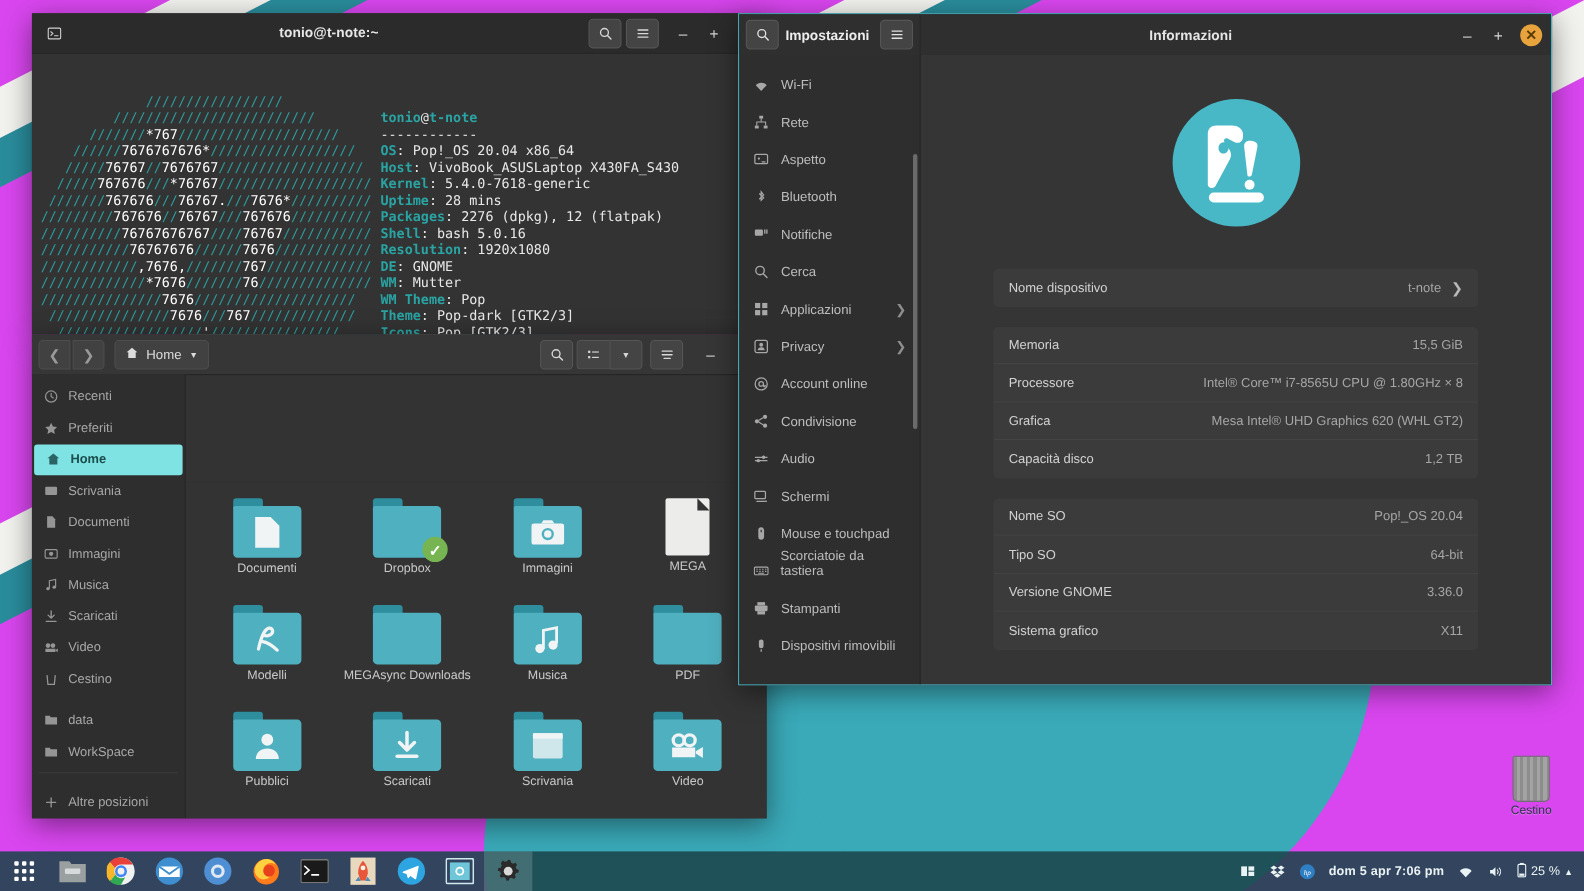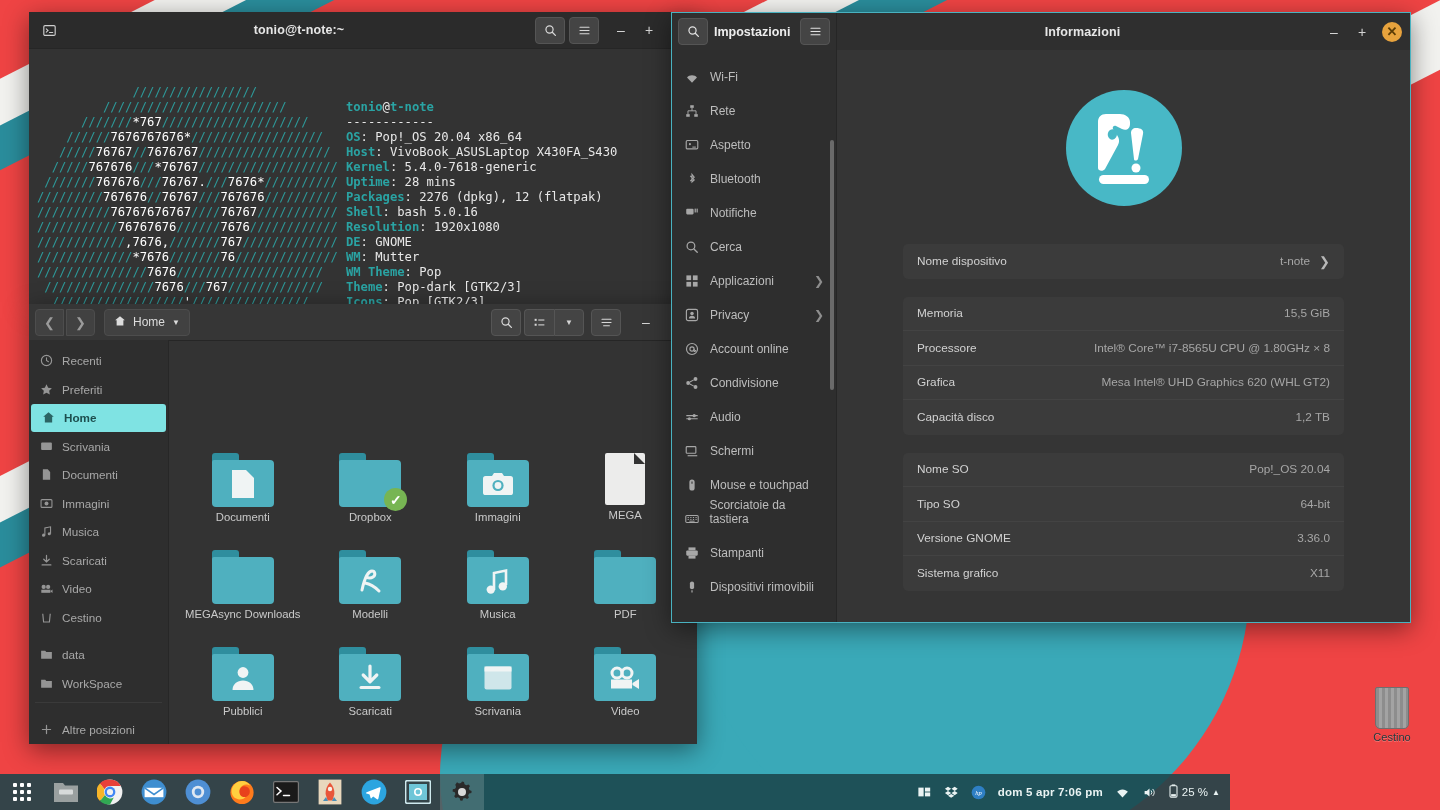--- a/index.html
+++ b/index.html
@@ -4,21 +4,21 @@
 <style>
   * { box-sizing: border-box; margin: 0; padding: 0; }
   html, body {
     width: 1440px; height: 810px;
     overflow: hidden;
     font-family: "Liberation Sans", sans-serif;
   }
   #desktop {
     position: relative;
     width: 1440px; height: 810px;
-    background: #ef4444;
+    background: #d946ef;
     overflow: hidden;
   }
   
   .wp-stripe {
     position: absolute;
     background: #f2f2ef;
     transform: rotate(-27deg);
     transform-origin: 0 0;
     pointer-events: none;
   }
@@ -236,21 +236,21 @@
   }
   #trash .can {
     width: 34px; height: 42px; margin: 0 auto;
     background: linear-gradient(90deg,#8d8d8d 0 3px,#a3a3a3 3px 6px,#8d8d8d 6px 9px,#a3a3a3 9px 12px,#8d8d8d 12px 15px,#a3a3a3 15px 18px,#8d8d8d 18px 21px,#a3a3a3 21px 24px,#8d8d8d 24px 27px,#a3a3a3 27px 30px,#8d8d8d 30px 34px);
     border: 1.5px solid #6f6f6f; border-radius: 2px 2px 5px 5px;
   }
   #trash .lbl { color: #1d3b3f; font-size: 11px; margin-top: 2px; text-shadow: 0 1px 0 rgba(255,255,255,.25); }
 
   
   #panel {
-    position: absolute; left: 0; bottom: 0; width: 1230px; height: 36px;
+    position: absolute; left: 0; bottom: 0; width: 1440px; height: 36px;
     background: rgba(26,68,74,.88);
     display: flex; align-items: center;
   }
   .panel-left { display: flex; align-items: center; height: 36px; }
   .dock-btn {
     width: 44px; height: 36px;
     display: flex; align-items: center; justify-content: center;
     cursor: pointer; position: relative;
   }
   .dock-btn.active { background: rgba(255,255,255,.16); }
@@ -542,35 +542,35 @@
             <div class="lbl">Immagini</div>
           </div>
           <div class="fm-file">
             <div class="doc-page"></div>
             <div class="lbl">MEGA</div>
           </div>
           <div class="fm-file">
             <div class="folder">
               <div class="tab"></div>
               <div class="body"></div>
-            </div>
-            <div class="lbl">MEGAsync Downloads</div>
-          </div>
-          <div class="fm-file">
-            <div class="folder">
-              <div class="tab"></div>
-              <div class="body"></div>
               <div class="glyph">
                 <svg width="30" height="26" viewBox="0 0 30 26">
                   <path d="M7 22C10 8 14 3 17 3s4 4 1 6-7 0-7 0" fill="none" stroke="#f0f4f4" stroke-width="3" stroke-linecap="round"></path>
                   <path d="M10 15c6 1 10 4 14 8" stroke="#f0f4f4" stroke-width="3" fill="none" stroke-linecap="round"></path>
                 </svg>
               </div>
             </div>
             <div class="lbl">Modelli</div>
+          </div>
+          <div class="fm-file">
+            <div class="folder">
+              <div class="tab"></div>
+              <div class="body"></div>
+            </div>
+            <div class="lbl">MEGAsync Downloads</div>
           </div>
           <div class="fm-file">
             <div class="folder">
               <div class="tab"></div>
               <div class="body"></div>
               <div class="glyph">
                 <svg width="26" height="28" viewBox="0 0 26 28">
                   <path d="M9 23V6l12-2.4V18" fill="none" stroke="#f0f4f4" stroke-width="2.6"></path>
                   <circle cx="5.8" cy="22.6" r="4.2" fill="#f0f4f4"></circle>
                   <circle cx="17.8" cy="19.4" r="4.2" fill="#f0f4f4"></circle>

